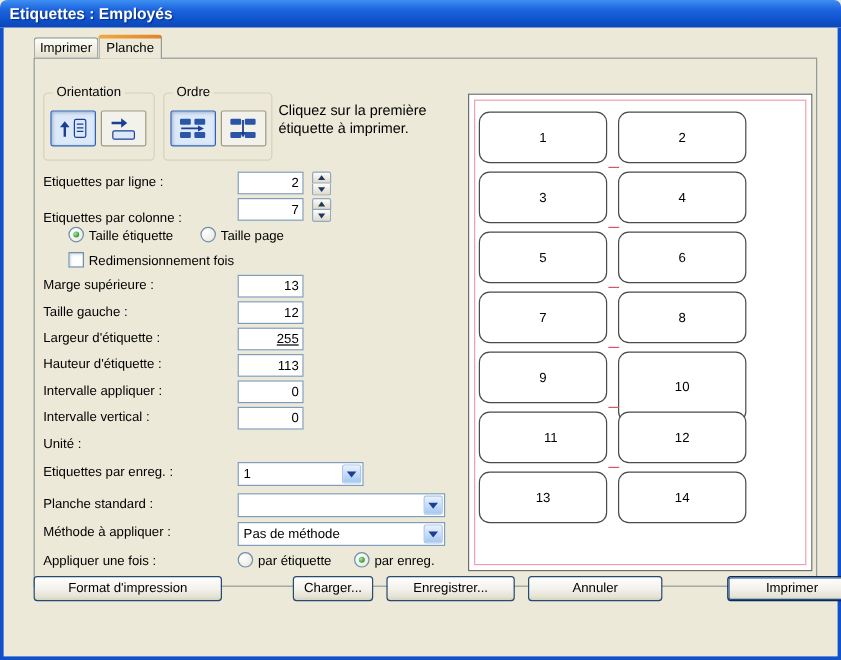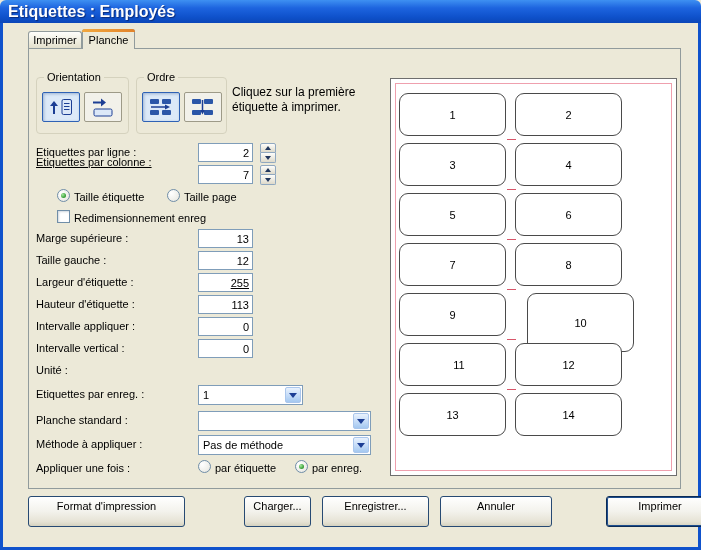--- a/index.html
+++ b/index.html
@@ -5,21 +5,21 @@
 <style>
   * { margin:0; padding:0; box-sizing:border-box; }
   body { font-family:"Liberation Sans", sans-serif; background:#ffffff; }
   .dialog { position:relative; width:701px; height:550px; background:#ECE9D8;
             font-size:11px; color:#000; overflow:hidden; }
 
   
   .titlebar { position:absolute; left:0; top:0; width:701px; height:23px;
               background:linear-gradient(180deg,#3E90F2 0%, #1D64DF 35%, #0F52CC 72%, #0B46B8 100%);
               border-radius:6px 6px 0 0; display:flex; align-items:center; padding-left:8px; }
-  .titlebar-text { color:#fff; font-weight:bold; font-size:16px;
+  .titlebar-text { color:#fff; font-weight:bold; font-size:13px;
                    text-shadow:1px 1px 1px rgba(10,36,106,.85); }
   .frame-left, .frame-right { position:absolute; top:23px; bottom:0; width:3px; background:#0F52CC; }
   .frame-left { left:0; } .frame-right { right:0; }
   .frame-bottom { position:absolute; left:0; right:0; bottom:0; height:3px; background:#0F52CC; }
 
   
   .tab { position:absolute; top:31px; height:17px; border:1px solid #919B9C; border-bottom:none;
          border-radius:3px 3px 0 0; text-align:center; line-height:16px; cursor:default;
          background:linear-gradient(180deg,#FEFEFB,#EFEDDE 60%,#E2DFCC); }
   .tab.selected { top:29px; height:20px; line-height:20px; background:#ECE9D8; z-index:5; }
@@ -76,21 +76,21 @@
   .preview { position:absolute; left:390px; top:78px; width:287px; height:398px;
              background:#fff; border:1px solid #6E6E6E; }
   .preview-margin { position:absolute; left:4px; top:4px; right:4px; bottom:4px;
                     border:1px solid #EFA0AE; }
   .preview-label { position:absolute; background:#fff; border:1px solid #4A4A4A; border-radius:9px;
                    display:flex; align-items:center; justify-content:center; font-size:11px;
                    cursor:default; }
   .preview-tick { position:absolute; width:9px; height:1px; background:#D8566A; }
 
   
-  .btn { position:absolute; top:496px; height:31px; border:1px solid #274A73; border-radius:3px;
+  .btn { position:absolute; top:480px; height:21px; border:1px solid #274A73; border-radius:3px;
          background:linear-gradient(180deg,#FFFFFF 0%,#F3F2EC 50%,#E6E3D5 85%,#D5D2C0 100%);
          font:11px "Liberation Sans", sans-serif; text-align:center; line-height:19px; cursor:default; }
   .btn.default { border:1px solid #0B2B56; box-shadow:inset 0 0 0 1px #1D4D8C;margin-left:42px; }
 </style>
 </head>
 <body>
 
 <div class="dialog">
 
   <div class="titlebar">
@@ -153,38 +153,38 @@
   <input class="numinput" style="top: 143px;" value="2">
   <div class="spinner" style="top:143px;">
     <div class="spin-btn up">
         <span class="tri-up"></span>
       </div>
     <div class="spin-btn down">
         <span class="tri-down"></span>
       </div>
   </div>
 
-  <span class="flabel" style="top:156px;text-decoration:underline;">Etiquettes par colonne :</span>
+  <span class="flabel" style="top:176px;">Etiquettes par colonne :</span>
   <input class="numinput" style="top: 165px;" value="7">
   <div class="spinner" style="top:165px;">
     <div class="spin-btn up">
         <span class="tri-up"></span>
       </div>
     <div class="spin-btn down">
         <span class="tri-down"></span>
       </div>
   </div>
 
   <span class="radio selected" style="left:57px;top:189px;"></span>
   <span class="flabel" style="left:74px;top:191px;">Taille étiquette</span>
   <span class="radio" style="left:167px;top:189px;"></span>
   <span class="flabel" style="left:184px;top:191px;">Taille page</span>
 
   <span class="checkbox" style="left:57px;top:210px;"></span>
-  <span class="flabel" style="left:74px;top:212px;">Redimensionnement enreg</span>
+  <span class="flabel" style="left:74px;top:212px;">Redimensionnement fois</span>
 
   <span class="flabel" style="top:232px;">Marge supérieure :</span>
   <input class="numinput" style="top: 229px;" value="13">
 
   <span class="flabel" style="top:254px;">Taille gauche :</span>
   <input class="numinput" style="top: 251px;" value="12">
 
   <span class="flabel" style="top:276px;">Largeur d'étiquette :</span>
   <input class="numinput" style="top: 273px; text-decoration: underline;" value="255">
 
@@ -233,21 +233,21 @@
     <div class="preview-margin"></div>
   <div class="preview-label" style="left: 8px; top: 14px; width: 107px; height: 43px;">1</div>
       <div class="preview-label" style="left: 124px; top: 14px; width: 107px; height: 43px;">2</div>
       <div class="preview-label" style="left: 8px; top: 64px; width: 107px; height: 43px;">3</div>
       <div class="preview-label" style="left: 124px; top: 64px; width: 107px; height: 43px;">4</div>
       <div class="preview-label" style="left: 8px; top: 114px; width: 107px; height: 43px;">5</div>
       <div class="preview-label" style="left: 124px; top: 114px; width: 107px; height: 43px;">6</div>
       <div class="preview-label" style="left: 8px; top: 164px; width: 107px; height: 43px;">7</div>
       <div class="preview-label" style="left: 124px; top: 164px; width: 107px; height: 43px;">8</div>
       <div class="preview-label" style="left: 8px; top: 214px; width: 107px; height: 43px;">9</div>
-      <div class="preview-label" style="left: 136px; top: 214px; width: 107px; height: 59px;">10</div>
+      <div class="preview-label" style="left: 124px; top: 214px; width: 107px; height: 59px;">10</div>
       <div class="preview-label" style="left: 8px; top: 264px; width: 107px; height: 43px; padding-left: 13px;">11</div>
       <div class="preview-label" style="left: 124px; top: 264px; width: 107px; height: 43px;">12</div>
       <div class="preview-label" style="left: 8px; top: 314px; width: 107px; height: 43px;">13</div>
       <div class="preview-label" style="left: 124px; top: 314px; width: 107px; height: 43px;">14</div>
       <div class="preview-tick" style="left: 116px; top: 60px;"></div>
       <div class="preview-tick" style="left: 116px; top: 110px;"></div>
       <div class="preview-tick" style="left: 116px; top: 160px;"></div>
       <div class="preview-tick" style="left: 116px; top: 210px;"></div>
       <div class="preview-tick" style="left: 116px; top: 260px;"></div>
       <div class="preview-tick" style="left: 116px; top: 310px;"></div>

